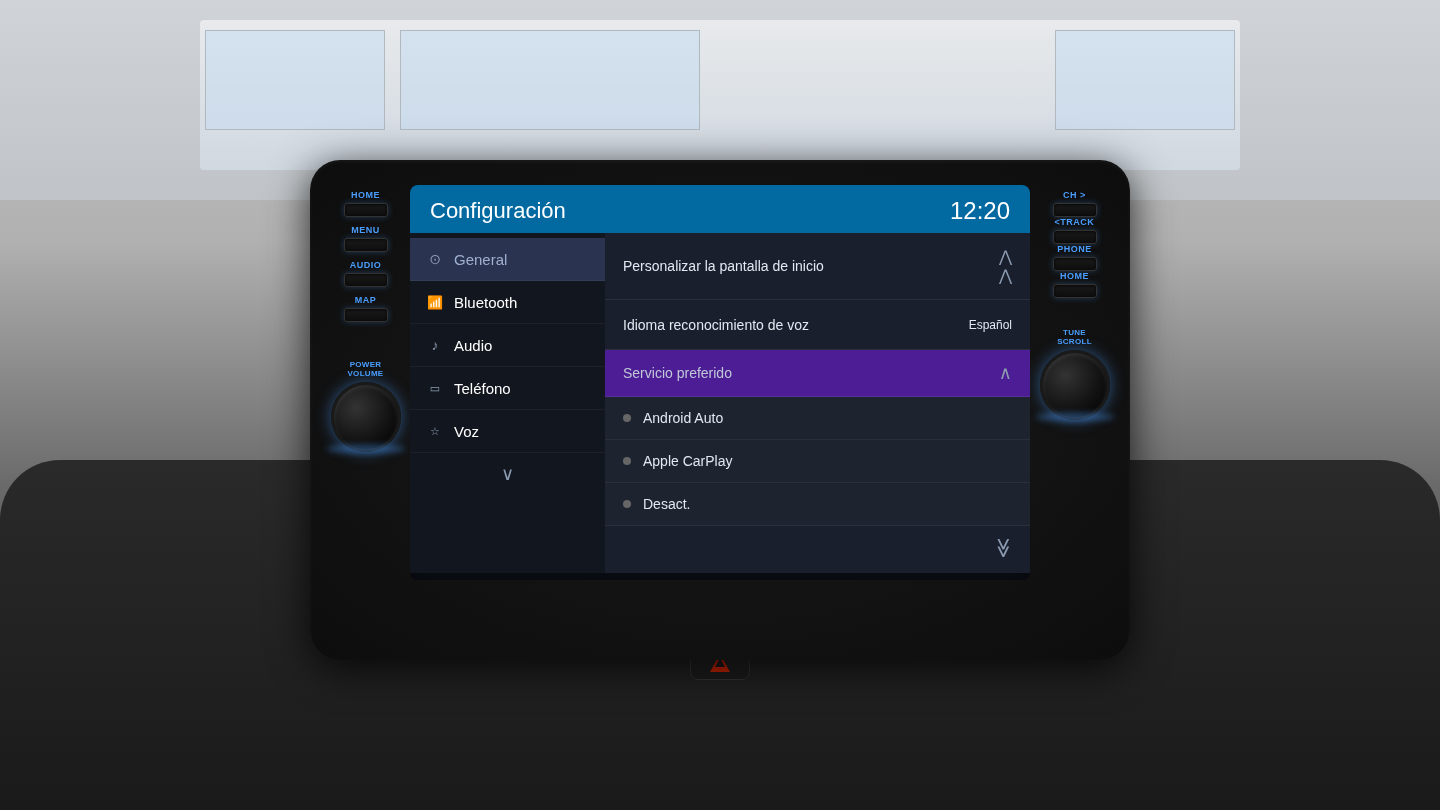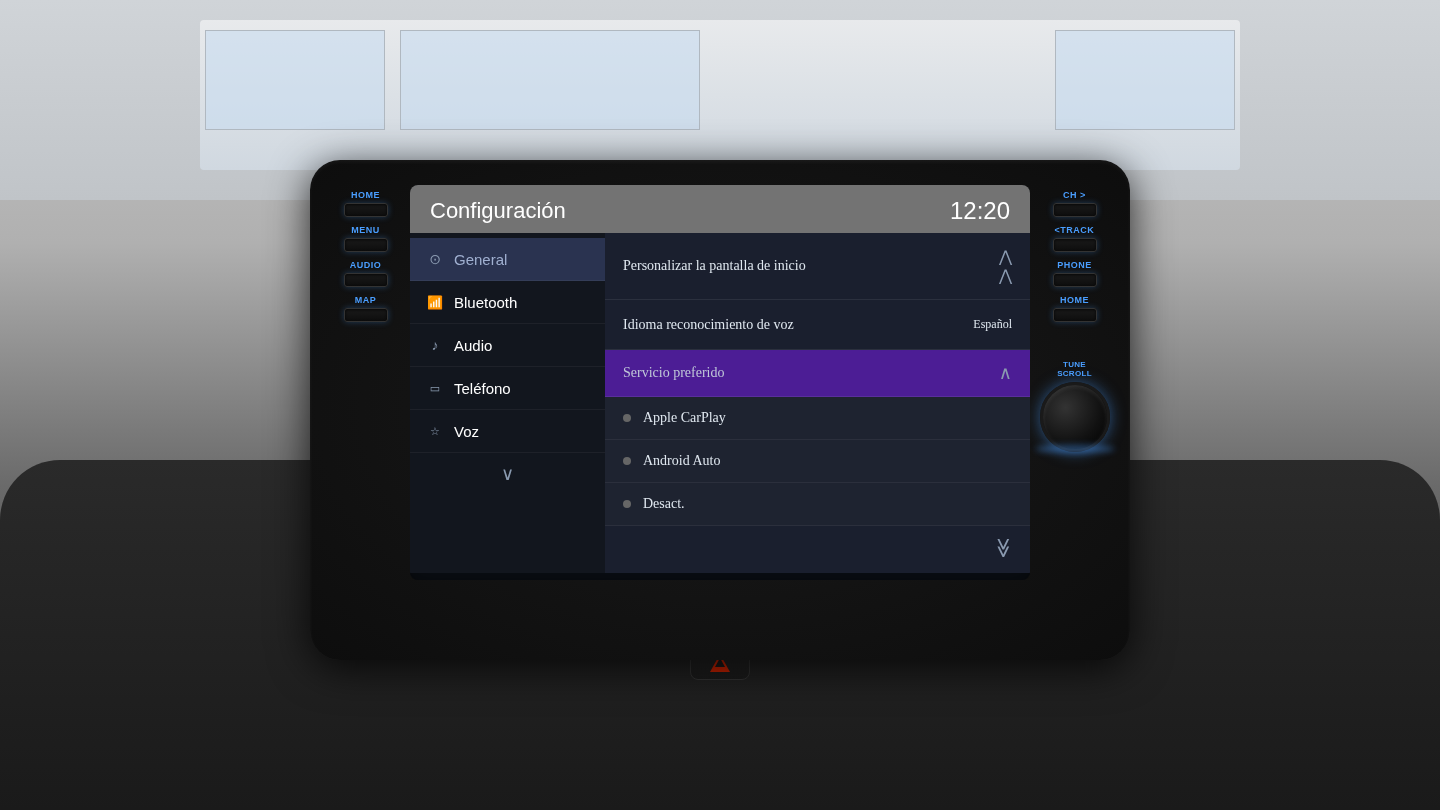--- a/index.html
+++ b/index.html
@@ -82,21 +82,21 @@
     }
 
     
     .right-controls {
       position: absolute;
       right: 18px;
       top: 30px;
       width: 75px;
       display: flex;
       flex-direction: column;
-      gap: 8px;
+      gap: 0;
       align-items: center;
     }
 
     .control-btn {
       display: flex;
       flex-direction: column;
       align-items: center;
       gap: 3px;
     }
 
@@ -161,21 +161,21 @@
       overflow: hidden;
       box-shadow: inset 0 0 20px rgba(0,0,0,0.5);
     }
 
     
     .screen-header {
       display: flex;
       justify-content: space-between;
       align-items: center;
       padding: 12px 20px 8px;
-      background: #737373;
+      background: #0369a1;
     }
 
     .screen-title {
       color: #ffffff;
       font-size: 22px;
       font-weight: 400;
     }
 
     .screen-time {
       color: #ffffff;
@@ -240,21 +240,20 @@
       padding: 10px;
       color: #8a9ab0;
       font-size: 18px;
     }
 
     
     .content-panel {
       flex: 1;
       background: #1a1f2e;
       overflow: hidden;
-      font-family: Liberation Serif, serif;
     }
 
     .content-row {
       display: flex;
       align-items: center;
       justify-content: space-between;
       padding: 14px 18px;
       border-bottom: 1px solid rgba(255,255,255,0.08);
       min-height: 50px;
     }
@@ -400,20 +399,24 @@
     </div>
     <div class="control-btn">
       <span class="control-btn-label">AUDIO</span>
       <div class="control-btn-bar"></div>
     </div>
     <div class="control-btn">
       <span class="control-btn-label">MAP</span>
       <div class="control-btn-bar"></div>
     </div>
 
+    <div style="margin-top: 30px; display:flex; flex-direction:column; align-items:center;">
+      <div class="knob-label">POWER<br>VOLUME</div>
+      <div class="knob"></div>
+    </div>
   </div>
 
   <div class="right-controls">
     <div class="control-btn">
       <span class="control-btn-label">CH &gt;</span>
       <div class="control-btn-bar"></div>
     </div>
     <div class="control-btn">
       <span class="control-btn-label">&lt;TRACK</span>
       <div class="control-btn-bar"></div>
@@ -480,26 +483,26 @@
           <span class="content-row-value">Español</span>
         </div>
 
         <div class="servicio-header">
           <span class="servicio-label">Servicio preferido</span>
           <span class="servicio-chevron">∧</span>
         </div>
 
         <div class="service-option">
           <div class="service-dot"></div>
-          <span class="service-name">Apple CarPlay</span>
+          <span class="service-name">Android Auto</span>
         </div>
 
         <div class="service-option">
           <div class="service-dot"></div>
-          <span class="service-name">Android Auto</span>
+          <span class="service-name">Apple CarPlay</span>
         </div>
 
         <div class="service-option">
           <div class="service-dot"></div>
           <span class="service-name">Desact.</span>
         </div>
 
         <div class="scroll-down-icon">
           <span style="transform: rotate(90deg); display:inline-block;">≫</span>
         </div>

